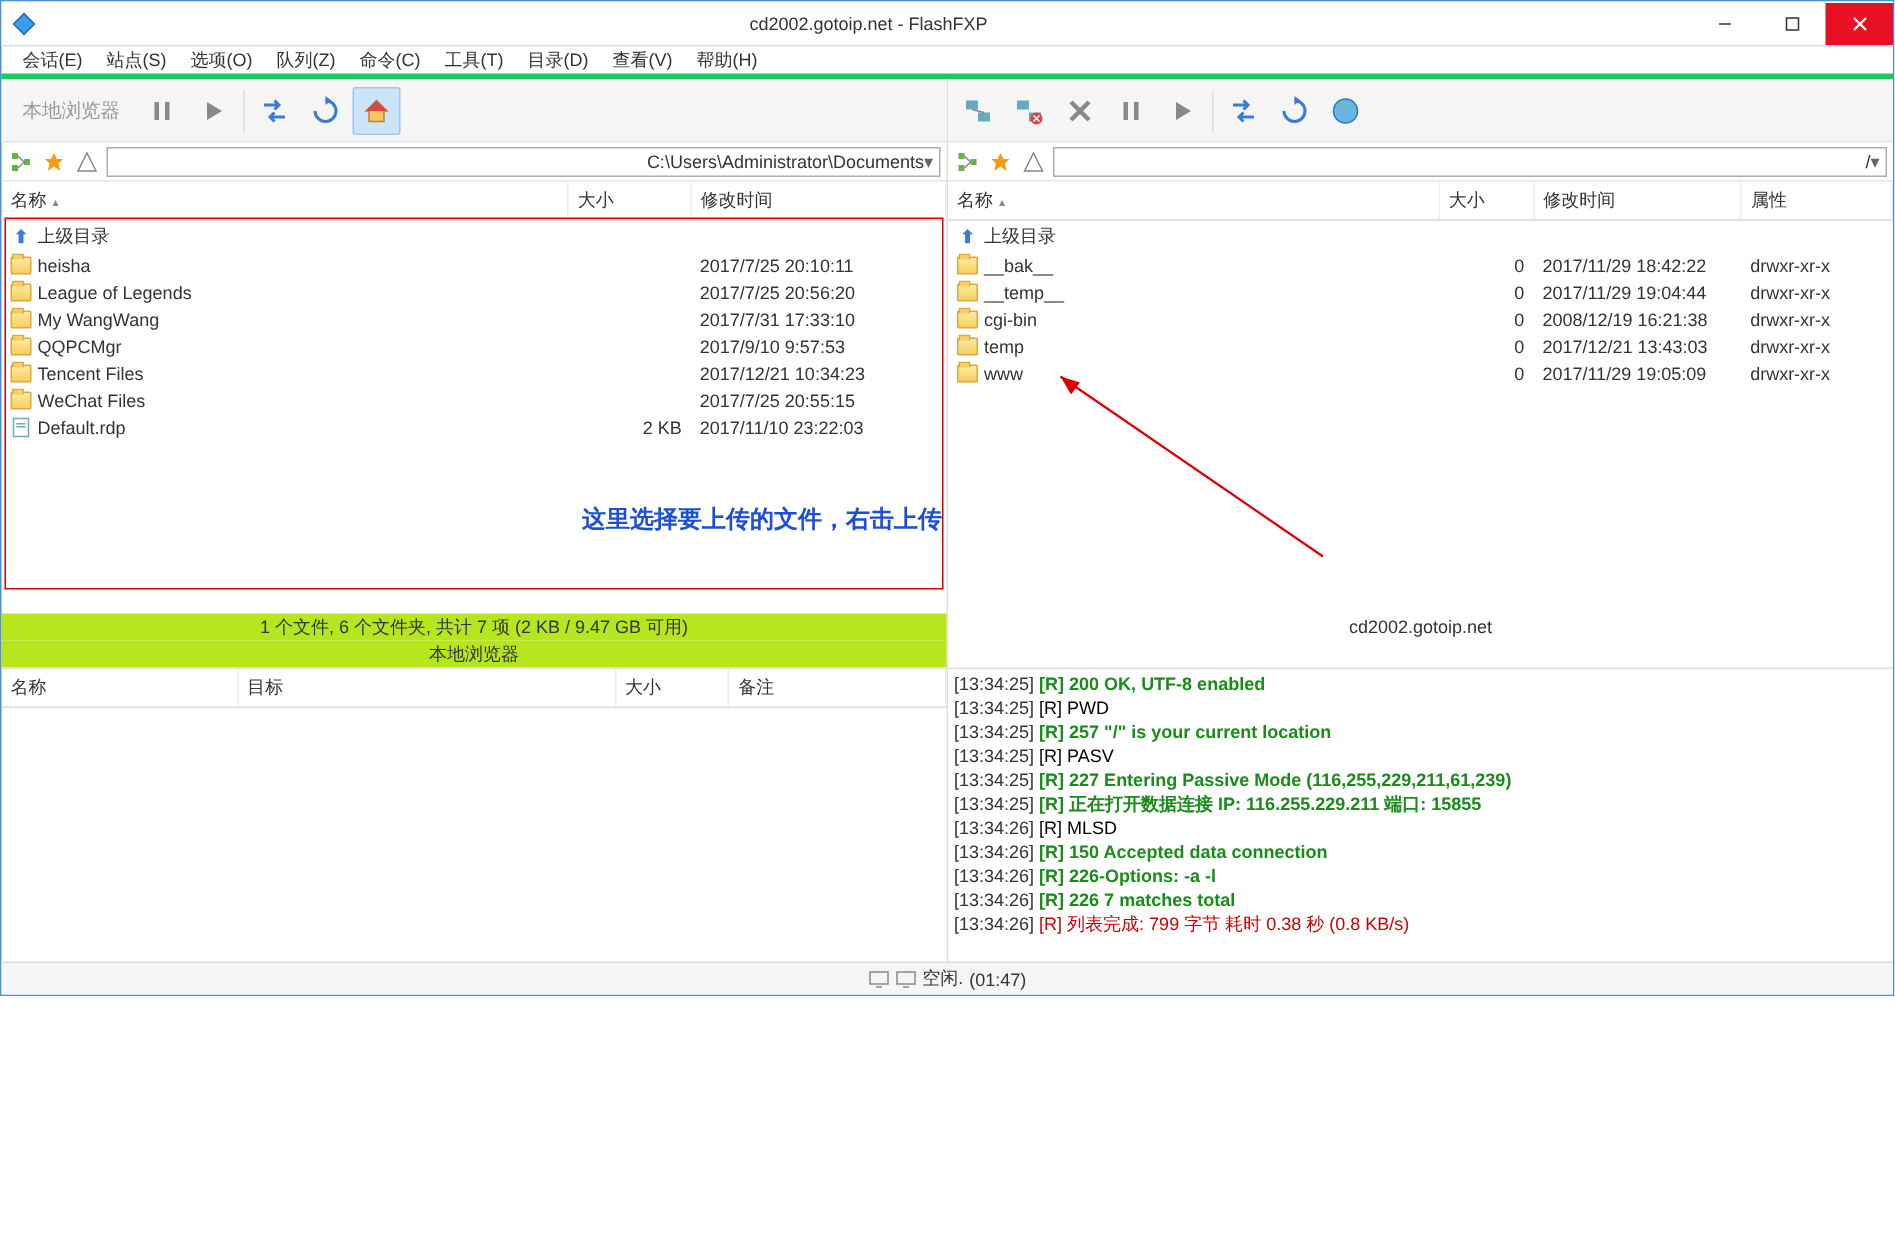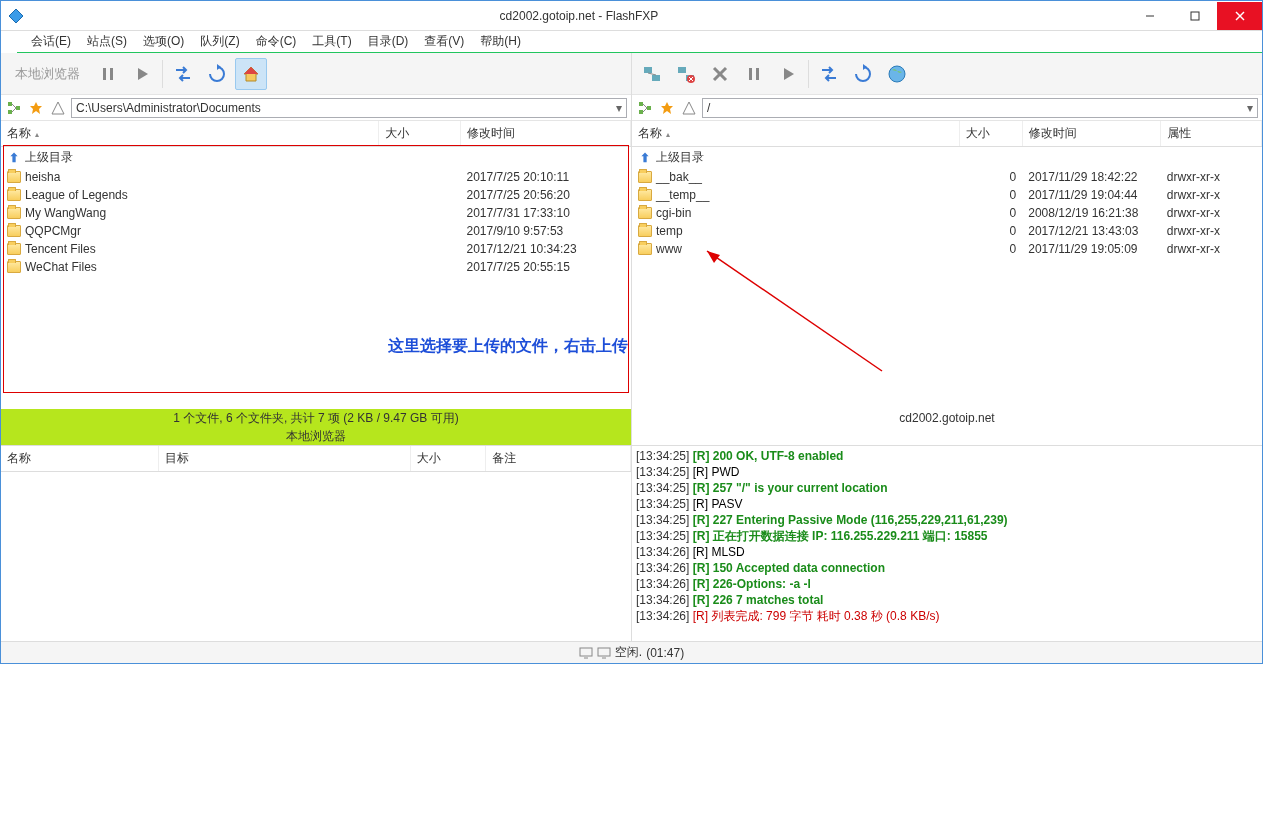--- a/index.html
+++ b/index.html
@@ -4,33 +4,33 @@
 <style>
 * { box-sizing: border-box; margin: 0; padding: 0; }
 body { font-family: "Microsoft YaHei", "Segoe UI", Tahoma, sans-serif; font-size: 12px; background: #fff; color: #333; overflow: hidden; }
 .window { width: 1263px; height: 664px; border: 1px solid #4a90d9; display: flex; flex-direction: column; background: #fff; }
 .titlebar { height: 30px; background: #fff; display: flex; align-items: center; border-bottom: 1px solid #ddd; }
 .titlebar .app-icon { width: 30px; display: flex; align-items: center; justify-content: center; }
 .titlebar .title { flex: 1; text-align: center; font-size: 12px; color: #333; }
 .titlebar .controls { display: flex; }
 .titlebar .controls .btn { width: 45px; height: 28px; display: flex; align-items: center; justify-content: center; cursor: pointer; }
 .titlebar .controls .btn.close { background: #e81123; color: #fff; }
-.menubar { height: 22px; display: flex; align-items: center; padding: 0 8px; gap: 4px; border-bottom: 1px solid #22c55e; margin-left: 16px; }
+.menubar { height: 22px; display: flex; align-items: center; padding: 0 8px; gap: 4px; border-bottom: 4px solid #22c55e; }
 .menubar .menu-item { padding: 2px 6px; cursor: pointer; font-size: 12px; }
 .main { flex: 1; display: flex; min-height: 0; }
 .pane { flex: 1; display: flex; flex-direction: column; border-right: 1px solid #ddd; min-width: 0; }
 .pane:last-child { border-right: none; }
 .toolbar { height: 42px; display: flex; align-items: center; padding: 2px 4px; gap: 2px; border-bottom: 1px solid #e5e5e5; background: #f5f5f5; }
 .toolbar .tb-btn { width: 32px; height: 32px; display: flex; align-items: center; justify-content: center; cursor: pointer; border: 1px solid transparent; border-radius: 2px; }
 .toolbar .tb-btn.active { background: #cce4f7; border-color: #99c9ef; }
 .toolbar .label { color: #999; margin: 0 10px; font-size: 13px; }
 .toolbar .sep { width: 1px; height: 28px; background: #ddd; margin: 0 2px; }
 .pathbar { height: 26px; display: flex; align-items: center; padding: 2px 4px; gap: 4px; border-bottom: 1px solid #e5e5e5; }
 .pathbar .pb-icon { width: 18px; height: 18px; display: flex; align-items: center; justify-content: center; cursor: pointer; }
-.pathbar .path-input { flex: 1; height: 20px; border: 1px solid #abadb3; padding: 0 4px; font-size: 12px; display: flex; align-items: center; justify-content: space-between; background: #fff; }
+.pathbar .path-input { flex: 1; height: 20px; border: 1px solid #abadb3; padding: 0 4px; font-size: 12px; display: flex; align-items: center; justify-content: flex-end; background: #fff; }
 .pathbar .path-input .dd { color: #666; cursor: pointer; }
 .file-table { flex: 1; overflow: auto; position: relative; }
 .file-table table { width: 100%; border-collapse: collapse; }
 .file-table th { text-align: left; font-weight: normal; padding: 4px 6px; border-bottom: 1px solid #ddd; border-right: 1px solid #eee; background: #fff; font-size: 12px; position: sticky; top: 0; }
 .file-table th .sort { color: #888; font-size: 8px; margin-left: 4px; }
 .file-table td { padding: 2px 6px; font-size: 12px; white-space: nowrap; }
 .file-table .icon-cell { display: flex; align-items: center; gap: 4px; }
 .folder-icon { width: 14px; height: 12px; background: linear-gradient(#ffe9a2, #f8ce5e); border: 1px solid #d9a93f; border-radius: 1px; display: inline-block; position: relative; }
 .folder-icon::before { content: ""; position: absolute; top: -3px; left: 0; width: 6px; height: 3px; background: #f8ce5e; border: 1px solid #d9a93f; border-bottom: none; border-radius: 1px 1px 0 0; }
 .up-icon { width: 14px; height: 14px; display: inline-flex; align-items: center; justify-content: center; color: #3a7bd5; font-weight: bold; }
@@ -218,20 +218,34 @@
                 <td>2017/12/21 10:34:23</td>
               </tr>
               <tr>
                 <td class="icon-cell">
                   <span class="folder-icon"></span>
                   <span>WeChat Files</span>
                 </td>
                 <td class="right-align"></td>
                 <td>2017/7/25 20:55:15</td>
               </tr>
+              <tr>
+                <td class="icon-cell">
+                  <span class="file-icon">
+                    <svg width="12" height="14">
+                      <rect x="1" y="1" width="10" height="12" fill="#fff" stroke="#6ab"></rect>
+                      <rect x="3" y="4" width="6" height="1" fill="#6ab"></rect>
+                      <rect x="3" y="6" width="6" height="1" fill="#6ab"></rect>
+                    </svg>
+                  </span>
+                  <span>Default.rdp</span>
+                </td>
+                <td class="right-align">2 KB</td>
+                <td>2017/11/10 23:22:03</td>
+              </tr>
             </tbody>
         </table>
         <div id="left-red-wrap" style="position:absolute; left:2px; right:2px; top:24px; height:248px; pointer-events:none;" class="red-box">
           <div class="annotation" style="margin-top:170px;">这里选择要上传的文件，右击上传</div>
         </div>
       </div>
       <div class="status-strip">
         <div class="row green">1 个文件, 6 个文件夹, 共计 7 项 (2 KB / 9.47 GB 可用)</div>
         <div class="row green">本地浏览器</div>
       </div>

